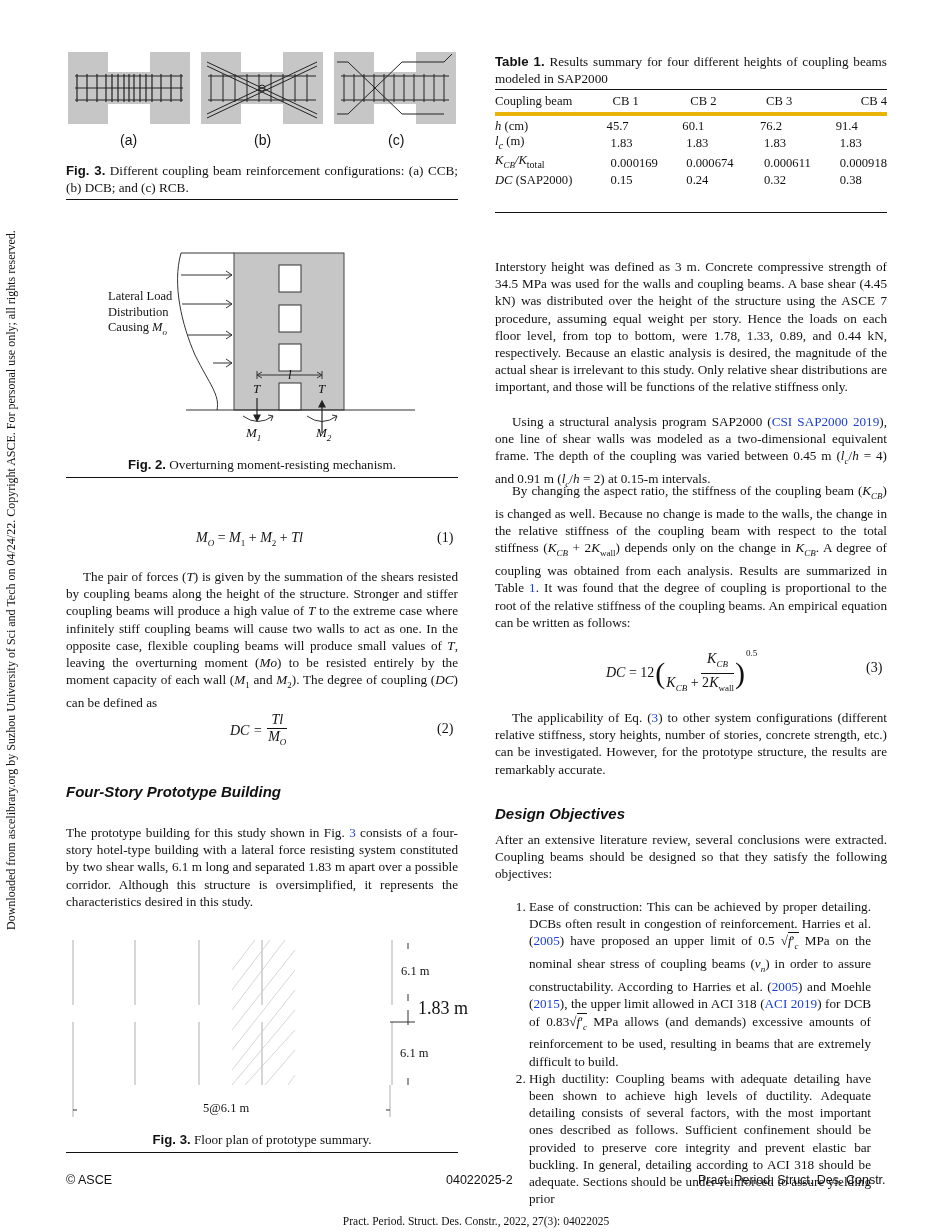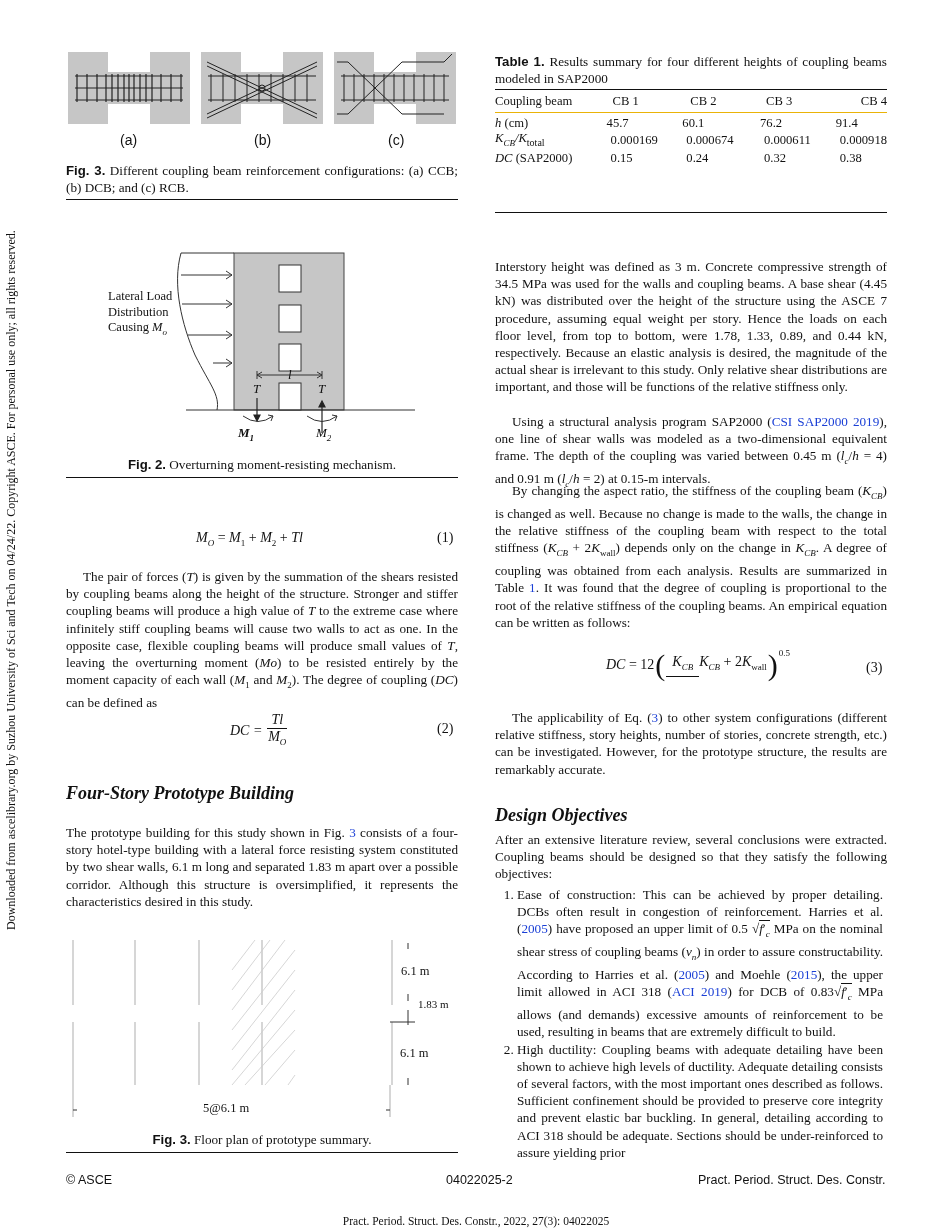--- a/index.html
+++ b/index.html
@@ -7,28 +7,28 @@
          font-family:"Liberation Serif", serif; color:#111; font-size:13.2px; }
   .abs { position:absolute; }
   .col { position:absolute; width:392px; line-height:17.2px; text-align:justify; }
   .sans { font-family:"Liberation Sans", sans-serif; }
   .link { color:#1a3fd6; }
   .it { font-style:italic; }
   .indent { text-indent:17px; }
   .caption { font-size:13.2px; line-height:17px; }
   .caption b { font-family:"Liberation Sans", sans-serif; font-weight:bold; }
   .rule { position:absolute; height:0; border-top:1.6px solid #111; }
-  .heading { font-family:Liberation Serif, serif; font-weight:bold; font-style:italic; font-size:18px; }
+  .heading { font-family:Liberation Sans, sans-serif; font-weight:bold; font-style:italic; font-size:15px; }
   .eq { position:absolute; font-size:14px; }
   .eqnum { position:absolute; font-size:14px; }
   table.t1 { border-collapse:collapse; font-size:12.6px; width:392px; }
   table.t1 td { padding:0; line-height:15.6px; white-space:nowrap; }
   table.t1 thead td { padding:3px 0 2px 0; }
   .sidebar-text { position:absolute; left:12px; top:590px; transform-origin:0 0; transform:rotate(-90deg) translate(-340px,-8px); font-size:12px; white-space:nowrap; }
-  ol.obj { margin:4px; padding:0 0 0 18px; }
+  ol.obj { margin:16px; padding:0 0 0 18px; }
   ol.obj li { padding-left:0; }
   .footer { position:absolute; font-family:"Liberation Sans", sans-serif; font-size:12.5px; }
 </style>
 </head>
 <body>
 
 <div class="sidebar-text">Downloaded from ascelibrary.org by Suzhou University of Sci and Tech on 04/24/22. Copyright ASCE. For personal use only; all rights reserved.</div>
 
 <div class="abs" style="left:68px; top:52px; width:392px; height:150px;">
   <svg class="abs" style="left:0; top:0;" width="122" height="72" viewBox="0 0 122 72">
@@ -124,35 +124,42 @@
   <div class="rule" style="left:0; top:0; width:392px; border-top-width:1.8px;"></div>
   <table class="t1" style="margin-top:2px;">
     <colgroup>
         <col style="width:112px">
         <col style="width:76px">
         <col style="width:78px">
         <col style="width:76px">
         <col style="width:50px">
       </colgroup>
     <thead>
-      <tr style="border-bottom:1px solid #eab308;">
+      <tr style="border-bottom:4px solid #eab308;">
         <td>Coupling beam</td>
         <td style="padding-left:6px">CB 1</td>
         <td style="padding-left:8px">CB 2</td>
         <td style="padding-left:6px">CB 3</td>
         <td style="text-align:right">CB 4</td>
       </tr>
     </thead>
     <tbody>
       <tr>
           <td style="padding-top:3px"><i>h</i><span> (cm)</span></td>
         <td style="padding-top:3px">45.7</td>
           <td style="padding-top:3px">60.1</td>
           <td style="padding-top:3px">76.2</td>
           <td style="padding-top:3px">91.4</td>
+        </tr>
+      <tr>
+          <td><i>l</i><sub class="it">c</sub><span> (m)</span></td>
+        <td style="padding-left:4px">1.83</td>
+          <td style="padding-left:4px">1.83</td>
+          <td style="padding-left:4px">1.83</td>
+          <td style="padding-left:4px">1.83</td>
         </tr>
       <tr>
           <td><i>K</i><sub class="it" style="font-size:9px">CB</sub><i>/K</i><sub style="font-size:10px">total</sub></td>
         <td style="padding-left:4px">0.000169</td>
           <td style="padding-left:4px">0.000674</td>
           <td style="padding-left:4px">0.000611</td>
           <td style="padding-left:4px">0.000918</td>
         </tr>
       <tr>
           <td><i>DC</i><span> (SAP2000)</span></td>
@@ -207,21 +214,21 @@
   </g>
 </svg>
 <div class="abs" style="left:108px; top:289px; font-size:12.5px; line-height:15.5px;">
   <div>Lateral Load</div>
   <div>Distribution</div>
   <div><span>Causing </span><i>M</i><sub class="it" style="font-size:9px">o</sub></div>
 </div>
 <div class="abs it" style="left:288px; top:367px; font-size:13px;">l</div>
 <div class="abs it" style="left:253px; top:381px; font-size:13px;">T</div>
 <div class="abs it" style="left:318px; top:381px; font-size:13px;">T</div>
-<div class="abs it" style="left:238px; top:425px; font-size:13px;font-weight:bold;"><span>M</span><sub style="font-size:9px">1</sub></div>
+<div class="abs it" style="left:246px; top:425px; font-size:13px;"><span>M</span><sub style="font-size:9px">1</sub></div>
 <div class="abs it" style="left:316px; top:425px; font-size:13px;"><span>M</span><sub style="font-size:9px">2</sub></div>
 <div class="abs caption" style="left:66px; top:456px; width:392px; text-align:center;">
   <b>Fig. 2.</b><span> Overturning moment-resisting mechanism.</span>
 </div>
 <div class="rule" style="left:66px; top:477px; width:392px;"></div>
 
 <div class="eq it" style="left:196px; top:530px;">M<sub style="font-size:9px">O</sub><span style="font-style:normal"> = </span>M<sub style="font-size:9px;font-style:normal">1</sub><span style="font-style:normal"> + </span>M<sub style="font-size:9px;font-style:normal">2</sub><span style="font-style:normal"> + </span>Tl</div>
 <div class="eqnum" style="left:437px; top:530px;">(1)</div>
 
 <div class="col indent" style="left:66px; top:568px;">
@@ -273,42 +280,42 @@
     <line x1="348" y1="8" x2="348" y2="14"></line>
       <line x1="348" y1="59" x2="348" y2="66"></line>
     <line x1="348" y1="75" x2="348" y2="90"></line>
       <line x1="330" y1="87" x2="355" y2="87"></line>
     <line x1="348" y1="143" x2="348" y2="150"></line>
     <line x1="13" y1="175" x2="17" y2="175"></line>
       <line x1="326" y1="175" x2="330" y2="175"></line>
   </g>
 </svg>
 <div class="abs" style="left:401px; top:964px; font-size:12.5px;">6.1 m</div>
-<div class="abs" style="left:418px; top:998px; font-size:11px;">1.83 m</div>
+<div class="abs" style="left:418px; top:998px; font-size:18px;">1.83 m</div>
 <div class="abs" style="left:400px; top:1046px; font-size:12.5px;">6.1 m</div>
 <div class="abs" style="left:203px; top:1101px; font-size:12.5px;">5@6.1 m</div>
 <div class="abs caption" style="left:66px; top:1131px; width:392px; text-align:center;">
   <b>Fig. 3.</b><span> Floor plan of prototype summary.</span>
 </div>
 <div class="rule" style="left:66px; top:1152px; width:392px;"></div>
 
 <div class="col" style="left:495px; top:258px;">Interstory height was defined as 3 m. Concrete compressive strength of 34.5 MPa was used for the walls and coupling beams. A base shear (4.45 kN) was distributed over the height of the structure using the ASCE 7 procedure, assuming equal weight per story. Hence the loads on each floor level, from top to bottom, were 1.78, 1.33, 0.89, and 0.44 kN, respectively. Because an elastic analysis is desired, the magnitude of the actual shear is irrelevant to this study. Only relative shear distributions are important, and those will be functions of the relative stiffness only.</div>
 
 <div class="col indent" style="left:495px; top:413px;">
   <span>Using a structural analysis program SAP2000 (</span><span class="link">CSI SAP2000 2019</span>), one line of shear walls was modeled as a two-dimensional equivalent frame. The depth of the coupling was varied between 0.45 m (<i>l</i><sub class="it" style="font-size:9px">c</sub>/<i>h</i> = 4) and 0.91 m (<i>l</i><sub class="it" style="font-size:9px">c</sub>/<i>h</i> = 2) at 0.15-m intervals.
 </div>
 
 <div class="col indent" style="left:495px; top:482px;">
   By changing the aspect ratio, the stiffness of the coupling beam (<i>K</i><sub class="it" style="font-size:9px">CB</sub>) is changed as well. Because no change is made to the walls, the change in the relative stiffness of the coupling beam with respect to the total stiffness (<i>K</i><sub class="it" style="font-size:9px">CB</sub> + 2<i>K</i><sub style="font-size:9px">wall</sub>) depends only on the change in <i>K</i><sub class="it" style="font-size:9px">CB</sub>. A degree of coupling was obtained from each analysis. Results are summarized in Table <span class="link">1</span>. It was found that the degree of coupling is proportional to the root of the relative stiffness of the coupling beams. An empirical equation can be written as follows:
 </div>
 
 <div class="eq" style="left:606px; top:650px; display:flex; align-items:center;">
   <span><i>DC</i> = 12</span>
   <span style="font-size:30px; line-height:30px; font-weight:100; margin:0 1px;">(</span>
-  <span style="display:inline-flex; flex-direction:row; align-items:flex-start;">
+  <span style="display:inline-flex; flex-direction:column; align-items:flex-end;">
     <span style="border-bottom:1px solid #111; padding:0 6px; line-height:17px;"><i>K</i><sub class="it" style="font-size:9px">CB</sub></span>
     <span style="line-height:17px;"><i>K</i><sub class="it" style="font-size:9px">CB</sub><span> + 2</span><i>K</i><sub style="font-size:9px">wall</sub></span>
   </span>
   <span style="font-size:30px; line-height:30px; font-weight:100; margin:0 1px;">)</span>
   <sup style="font-size:9px; align-self:flex-start; margin-top:-2px;">0.5</sup>
 </div>
 <div class="eqnum" style="left:866px; top:660px;">(3)</div>
 
 <div class="col indent" style="left:495px; top:709px;">
   <span>The applicability of Eq. (</span><span class="link">3</span><span>) to other system configurations (different relative stiffness, story heights, number of stories, concrete strength, etc.) can be investigated. However, for the prototype structure, the results are remarkably accurate.</span>

